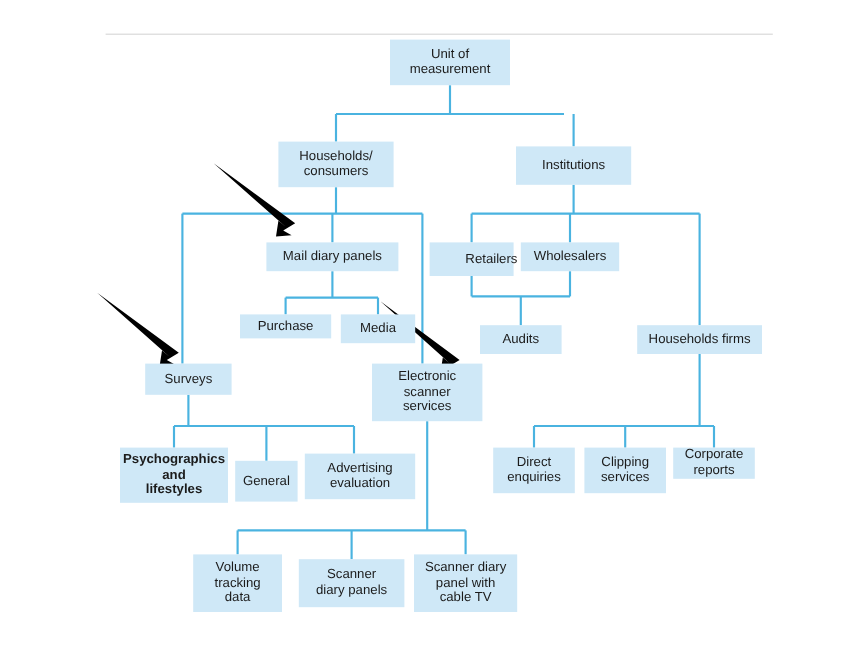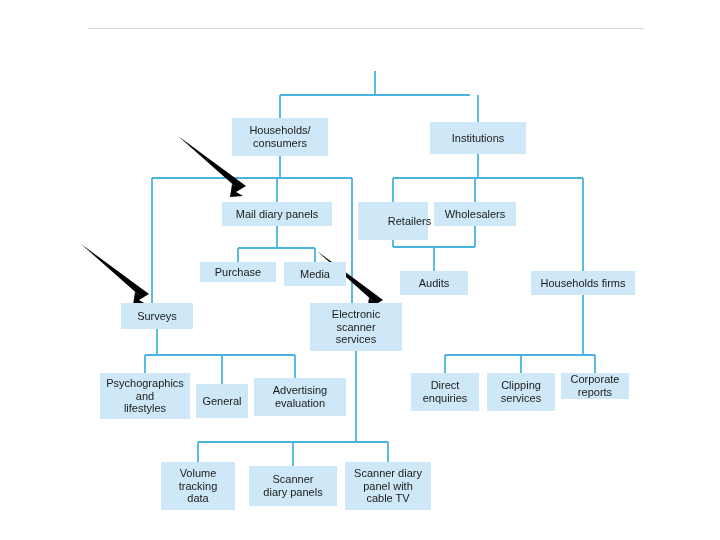--- a/index.html
+++ b/index.html
@@ -88,35 +88,37 @@
       <path d="M595,355 L595,373"></path>
     </g>
 
     <g fill="#000000">
       <path d="M178,136 L246,186 L236,192 L243,196 L230,197 L232,184 L238,189 Z"></path>
       <path d="M81,244 L149,294 L139,300 L146,304 L133,305 L135,292 L141,297 Z"></path>
       <path d="M317,251 L383,300 L373,306 L380,310 L367,311 L369,298 L375,303 Z"></path>
     </g>
   </svg>
 
+  <div class="node" style="left:325px;top:33px;width:100px;height:38px;">Unit of
+measurement</div>
   <div class="node" style="left:430px;top:122px;width:96px;height:32px;">Institutions</div>
   <div class="node" style="left:232px;top:118px;width:96px;height:38px;">Households/
 consumers</div>
   <div class="node" style="left:222px;top:202px;width:110px;height:24px;">Mail diary panels</div>
-  <div class="node" style="left:358px;top:202px;width:70px;height:38px;padding-left:36px;">Retailers</div>
+  <div class="node" style="left:358px;top:202px;width:70px;height:28px;padding-left:36px;">Retailers</div>
   <div class="node" style="left:434px;top:202px;width:82px;height:24px;">Wholesalers</div>
   <div class="node" style="left:200px;top:262px;width:76px;height:20px;">Purchase</div>
   <div class="node" style="left:284px;top:262px;width:62px;height:24px;">Media</div>
   <div class="node" style="left:400px;top:271px;width:68px;height:24px;">Audits</div>
   <div class="node" style="left:531px;top:271px;width:104px;height:24px;">Households firms</div>
   <div class="node" style="left:121px;top:303px;width:72px;height:26px;">Surveys</div>
   <div class="node" style="left:310px;top:303px;width:92px;height:48px;">Electronic
 scanner
 services</div>
-  <div class="node" style="left:100px;top:373px;width:90px;height:46px;">Psychographics
+  <div class="node" style="left:100px;top:373px;width:90px;height:46px;font-weight:bold;">Psychographics
 and
 lifestyles</div>
   <div class="node" style="left:196px;top:384px;width:52px;height:34px;">General</div>
   <div class="node" style="left:254px;top:378px;width:92px;height:38px;">Advertising
 evaluation</div>
   <div class="node" style="left:411px;top:373px;width:68px;height:38px;">Direct
 enquiries</div>
   <div class="node" style="left:487px;top:373px;width:68px;height:38px;">Clipping
 services</div>
   <div class="node" style="left:561px;top:373px;width:68px;height:26px;">Corporate

